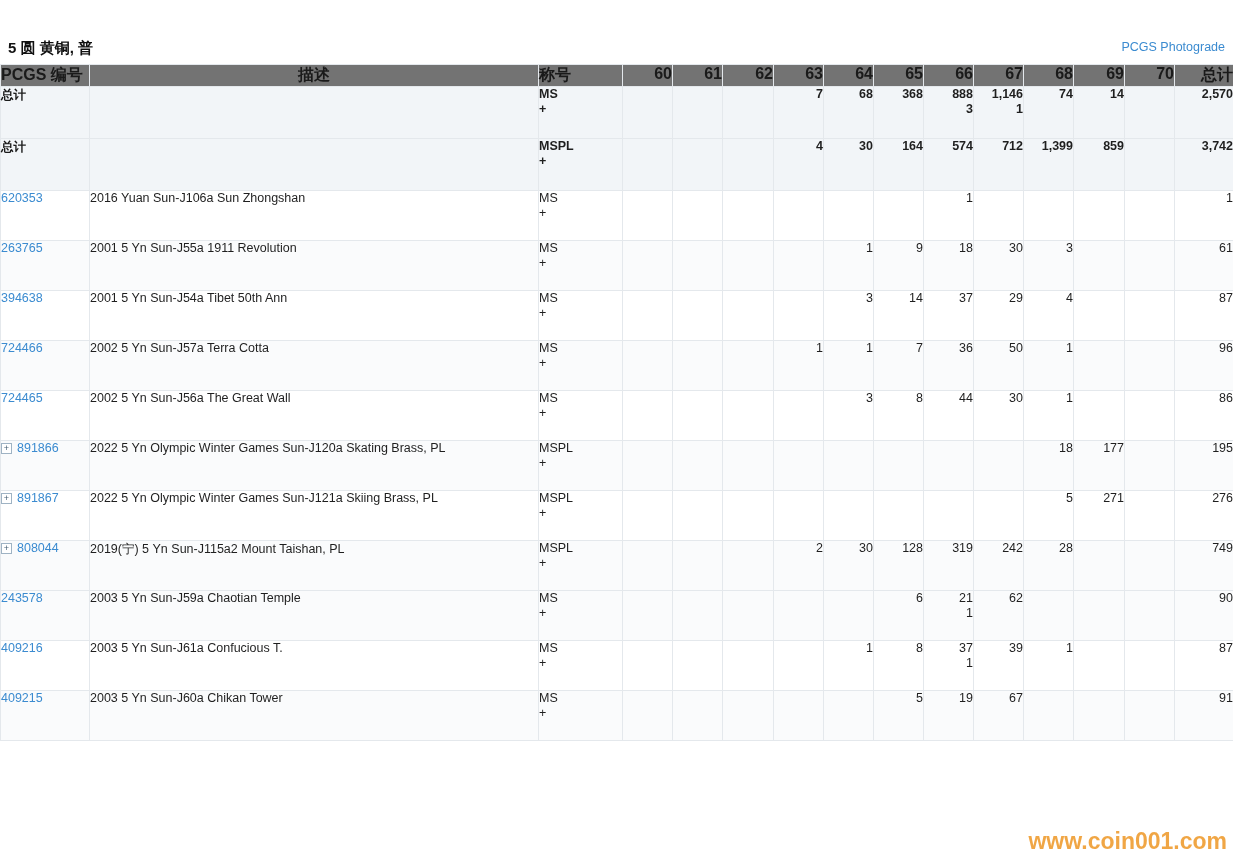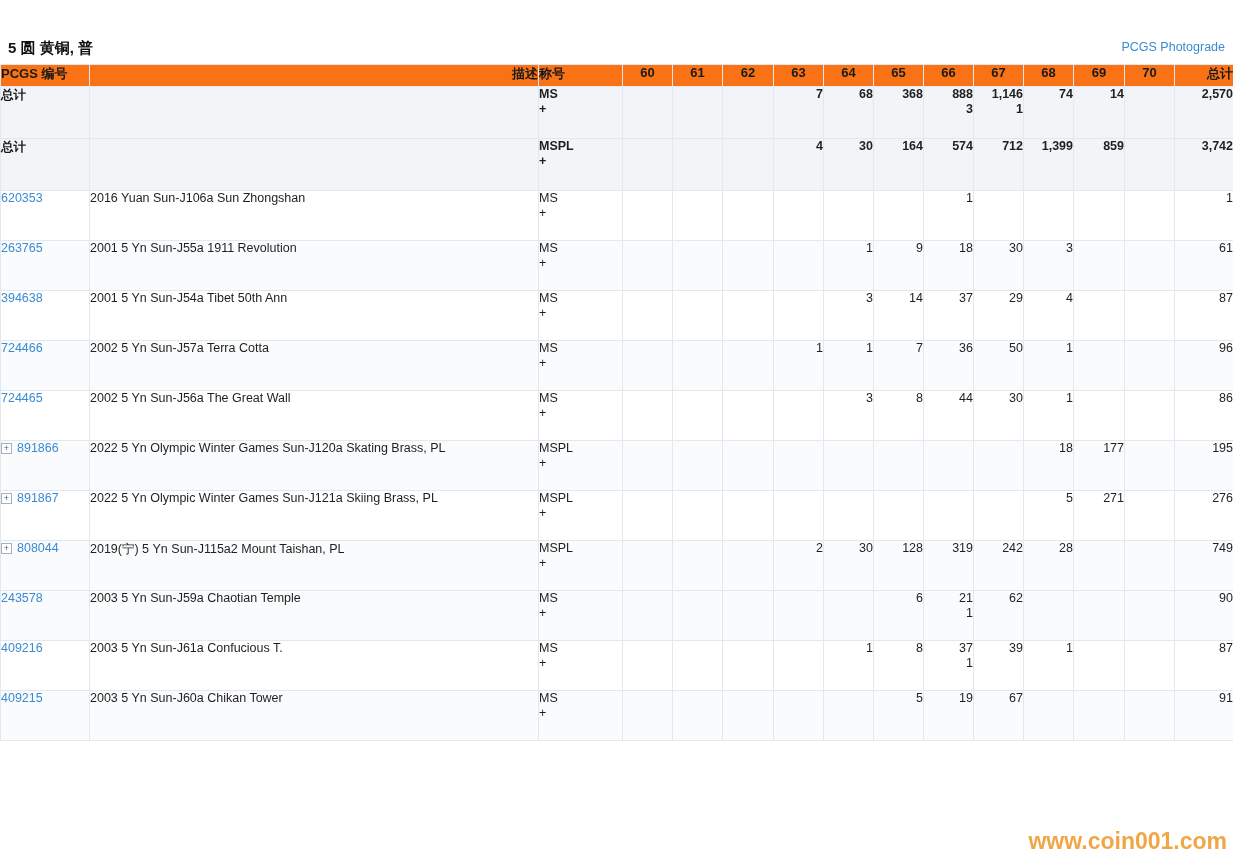--- a/index.html
+++ b/index.html
@@ -43,33 +43,33 @@
     border-collapse: collapse;
     width: 1233px;
     table-layout: fixed;
   }
   table.pop-table th, table.pop-table td {
     border: 1px solid #e4e8ec;
     padding: 0;
     vertical-align: top;
   }
   thead th {
-    background: #f97316;
-    font-size: 13px;
+    background: #737373;
+    font-size: 16px;
     font-weight: bold;
     color: #1a1a1a;
     height: 22px;
     padding: 3px 6px;
     box-sizing: border-box;
     border-top: none;
   }
   th.c-num { text-align: left; }
-  th.c-desc { text-align: right; margin-top: 28px; }
+  th.c-desc { text-align: center; margin-top: 28px; }
   th.c-grade { text-align: left; }
-  th.c-g { text-align: center; }
+  th.c-g { text-align: right; }
   th.c-total { text-align: right; }
 
   tbody td {
     font-size: 12.5px;
     padding: 6px 6px;
     box-sizing: border-box;
   }
   tr.summary-row > td {
     background: #f2f5f8;
     font-weight: bold;

